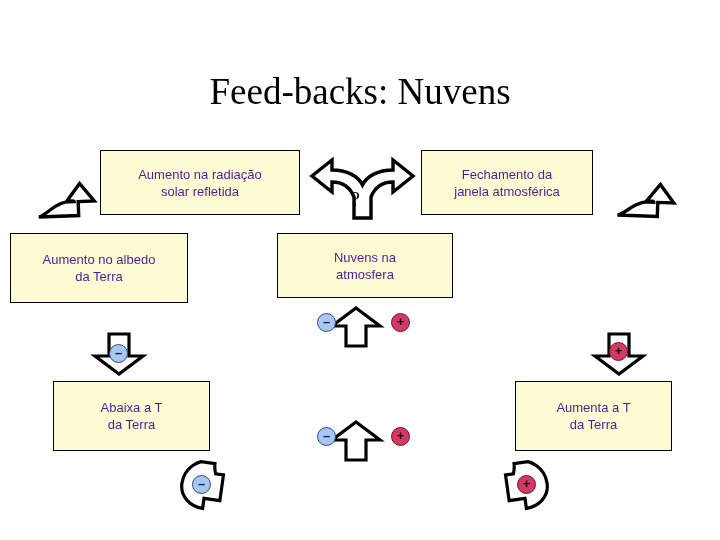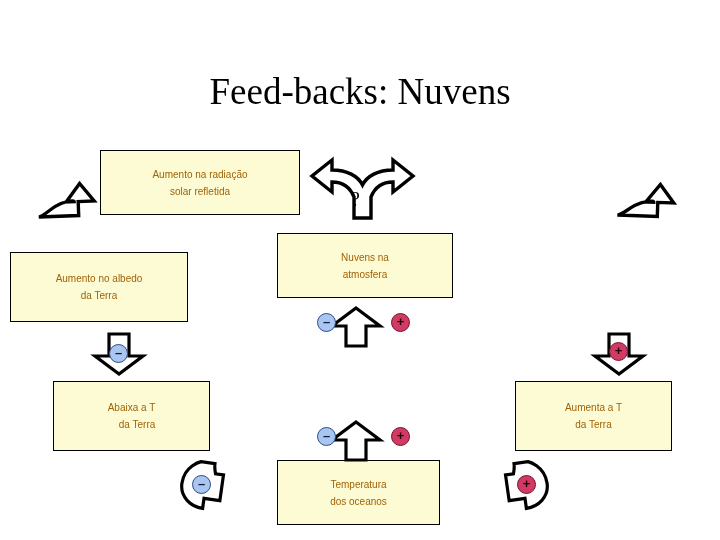--- a/index.html
+++ b/index.html
@@ -34,23 +34,23 @@
   
   .node {
     position: absolute;
     box-sizing: border-box;
     background: #fcfbd4;
     border: 1.4px solid #000000;
     display: flex;
     align-items: center;
     justify-content: center;
     text-align: center;
-    font-size: 10px;
+    font-size: 13px;
     line-height: 17px;
-    color: #a16207;
+    color: #4c1d95;
     white-space: pre-line;
     padding: 2px 4px;
   }
 
   
   .sign {
     position: absolute;
     width: 19px;
     height: 19px;
     border-radius: 50%;
@@ -118,29 +118,31 @@
                C 32 27 40 32 44 42
                L 44 63 L 61 63 L 61 42
                C 65 32 73 27 83 27
                L 83 37 L 103 21 L 83 5 L 83 15
                C 68 15 57 21 52.5 30
                C 48 21 37 15 22 15 Z"></path>
     </svg>
   </div>
   <div class="qmark" style="left:351px; top:188px;">?</div>
 
+  <div class="node" style="left:421px; top:150px; width:172px; height:65px;">Fechamento da
+janela atmosférica</div>
 
   <div class="arrow" style="left:614px; top:172px; width:64px; height:48px;">
     <svg viewBox="0 0 64 48" width="64" height="48">
       <path class="shape" style="stroke-width:3.4" d="M 60 44 L 20 44 L 20 30 L 4 30 L 18 12 L 32 30 L 24 30
                C 24 28 34 29 43 34 C 50 38 56 44 60 44 Z" transform="scale(-1,1) translate(-64,0) rotate(-2 32 24)"></path>
     </svg>
   </div>
 
-  <div class="node" style="left:10px; top:252px; width:178px; height:70px;">Aumento no albedo
+  <div class="node" style="left:10px; top:233px; width:178px; height:70px;">Aumento no albedo
 da Terra</div>
 
   <div class="arrow" style="left:91px; top:332px; width:56px; height:44px;">
     <svg viewBox="0 0 56 44" width="56" height="44">
       <path class="shape" style="stroke-width:3.2" d="M 18 2 L 38 2 L 38 24 L 52 24 L 28 42 L 4 24 L 18 24 Z"></path>
     </svg>
   </div>
   <div class="sign minus" style="left:109px; top:344px;">
     <span>–</span>
   </div>
@@ -163,21 +165,21 @@
 
   <div class="arrow" style="left:591px; top:332px; width:56px; height:44px;">
     <svg viewBox="0 0 56 44" width="56" height="44">
       <path class="shape" style="stroke-width:3.2" d="M 18 2 L 38 2 L 38 24 L 52 24 L 28 42 L 4 24 L 18 24 Z"></path>
     </svg>
   </div>
   <div class="sign plus" style="left:609px; top:342px;">
     <span>+</span>
   </div>
 
-  <div class="node" style="left:53px; top:381px; width:157px; height:70px;text-align:right;">Abaixa a T
+  <div class="node" style="left:53px; top:381px; width:157px; height:70px;">Abaixa a T
 da Terra</div>
 
   <div class="arrow" style="left:178px; top:458px; width:48px; height:52px;">
     <svg viewBox="0 0 48 52" width="48" height="52">
       <path class="shape" style="stroke-width:3.2" d="M 34 4 L 34 4 L 20 4 L 20 4
                C 20 4 4 10 4 28
                C 4 42 16 50 28 50
                L 28 40 L 44 40
                L 44 14 L 36 14
                C 36 14 34 8 34 4 Z" transform="rotate(8 24 26)"></path>
@@ -210,16 +212,14 @@
                C 4 42 16 50 28 50
                L 28 40 L 44 40
                L 44 14 L 36 14
                C 36 14 34 8 34 4 Z" transform="scale(-1,1) translate(-48,0) rotate(8 24 26)"></path>
     </svg>
   </div>
   <div class="sign plus" style="left:517px; top:475px;">
     <span>+</span>
   </div>
 
-  <div class="node" style="left:277px; top:460px; width:163px; height:65px;">Temperatura
-dos oceanos</div>
 
 </div>
 
 </body></html>

